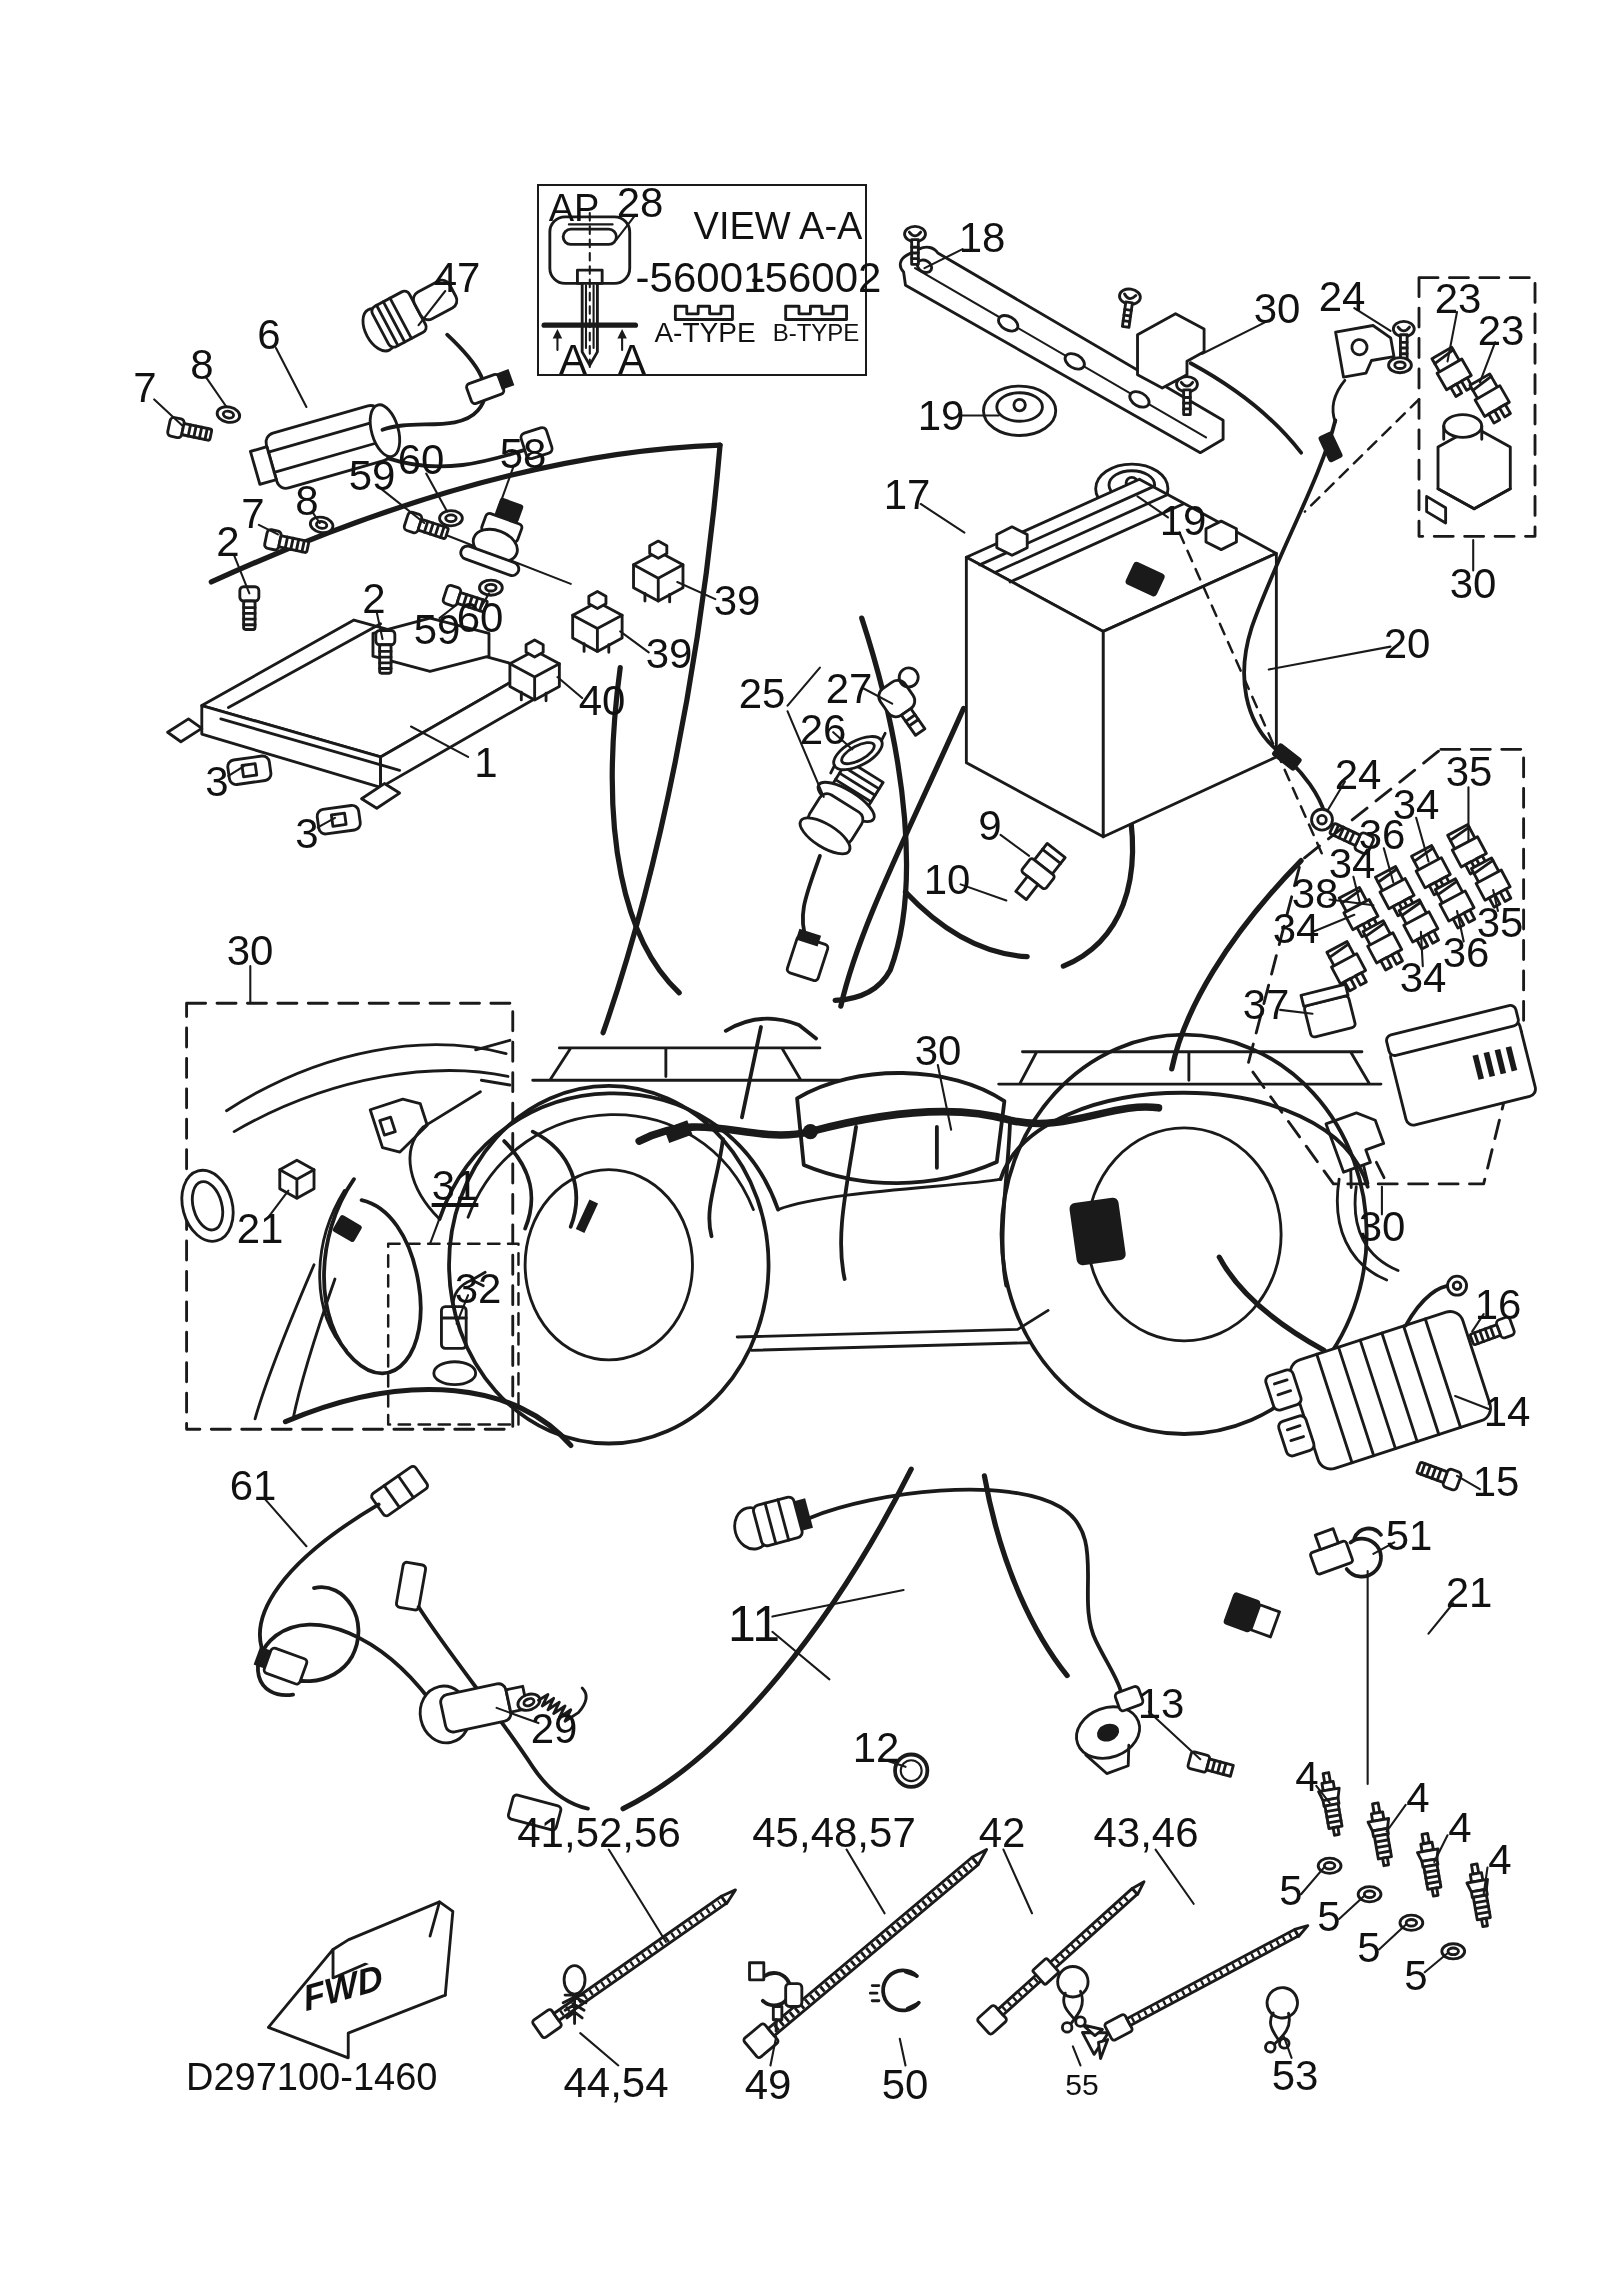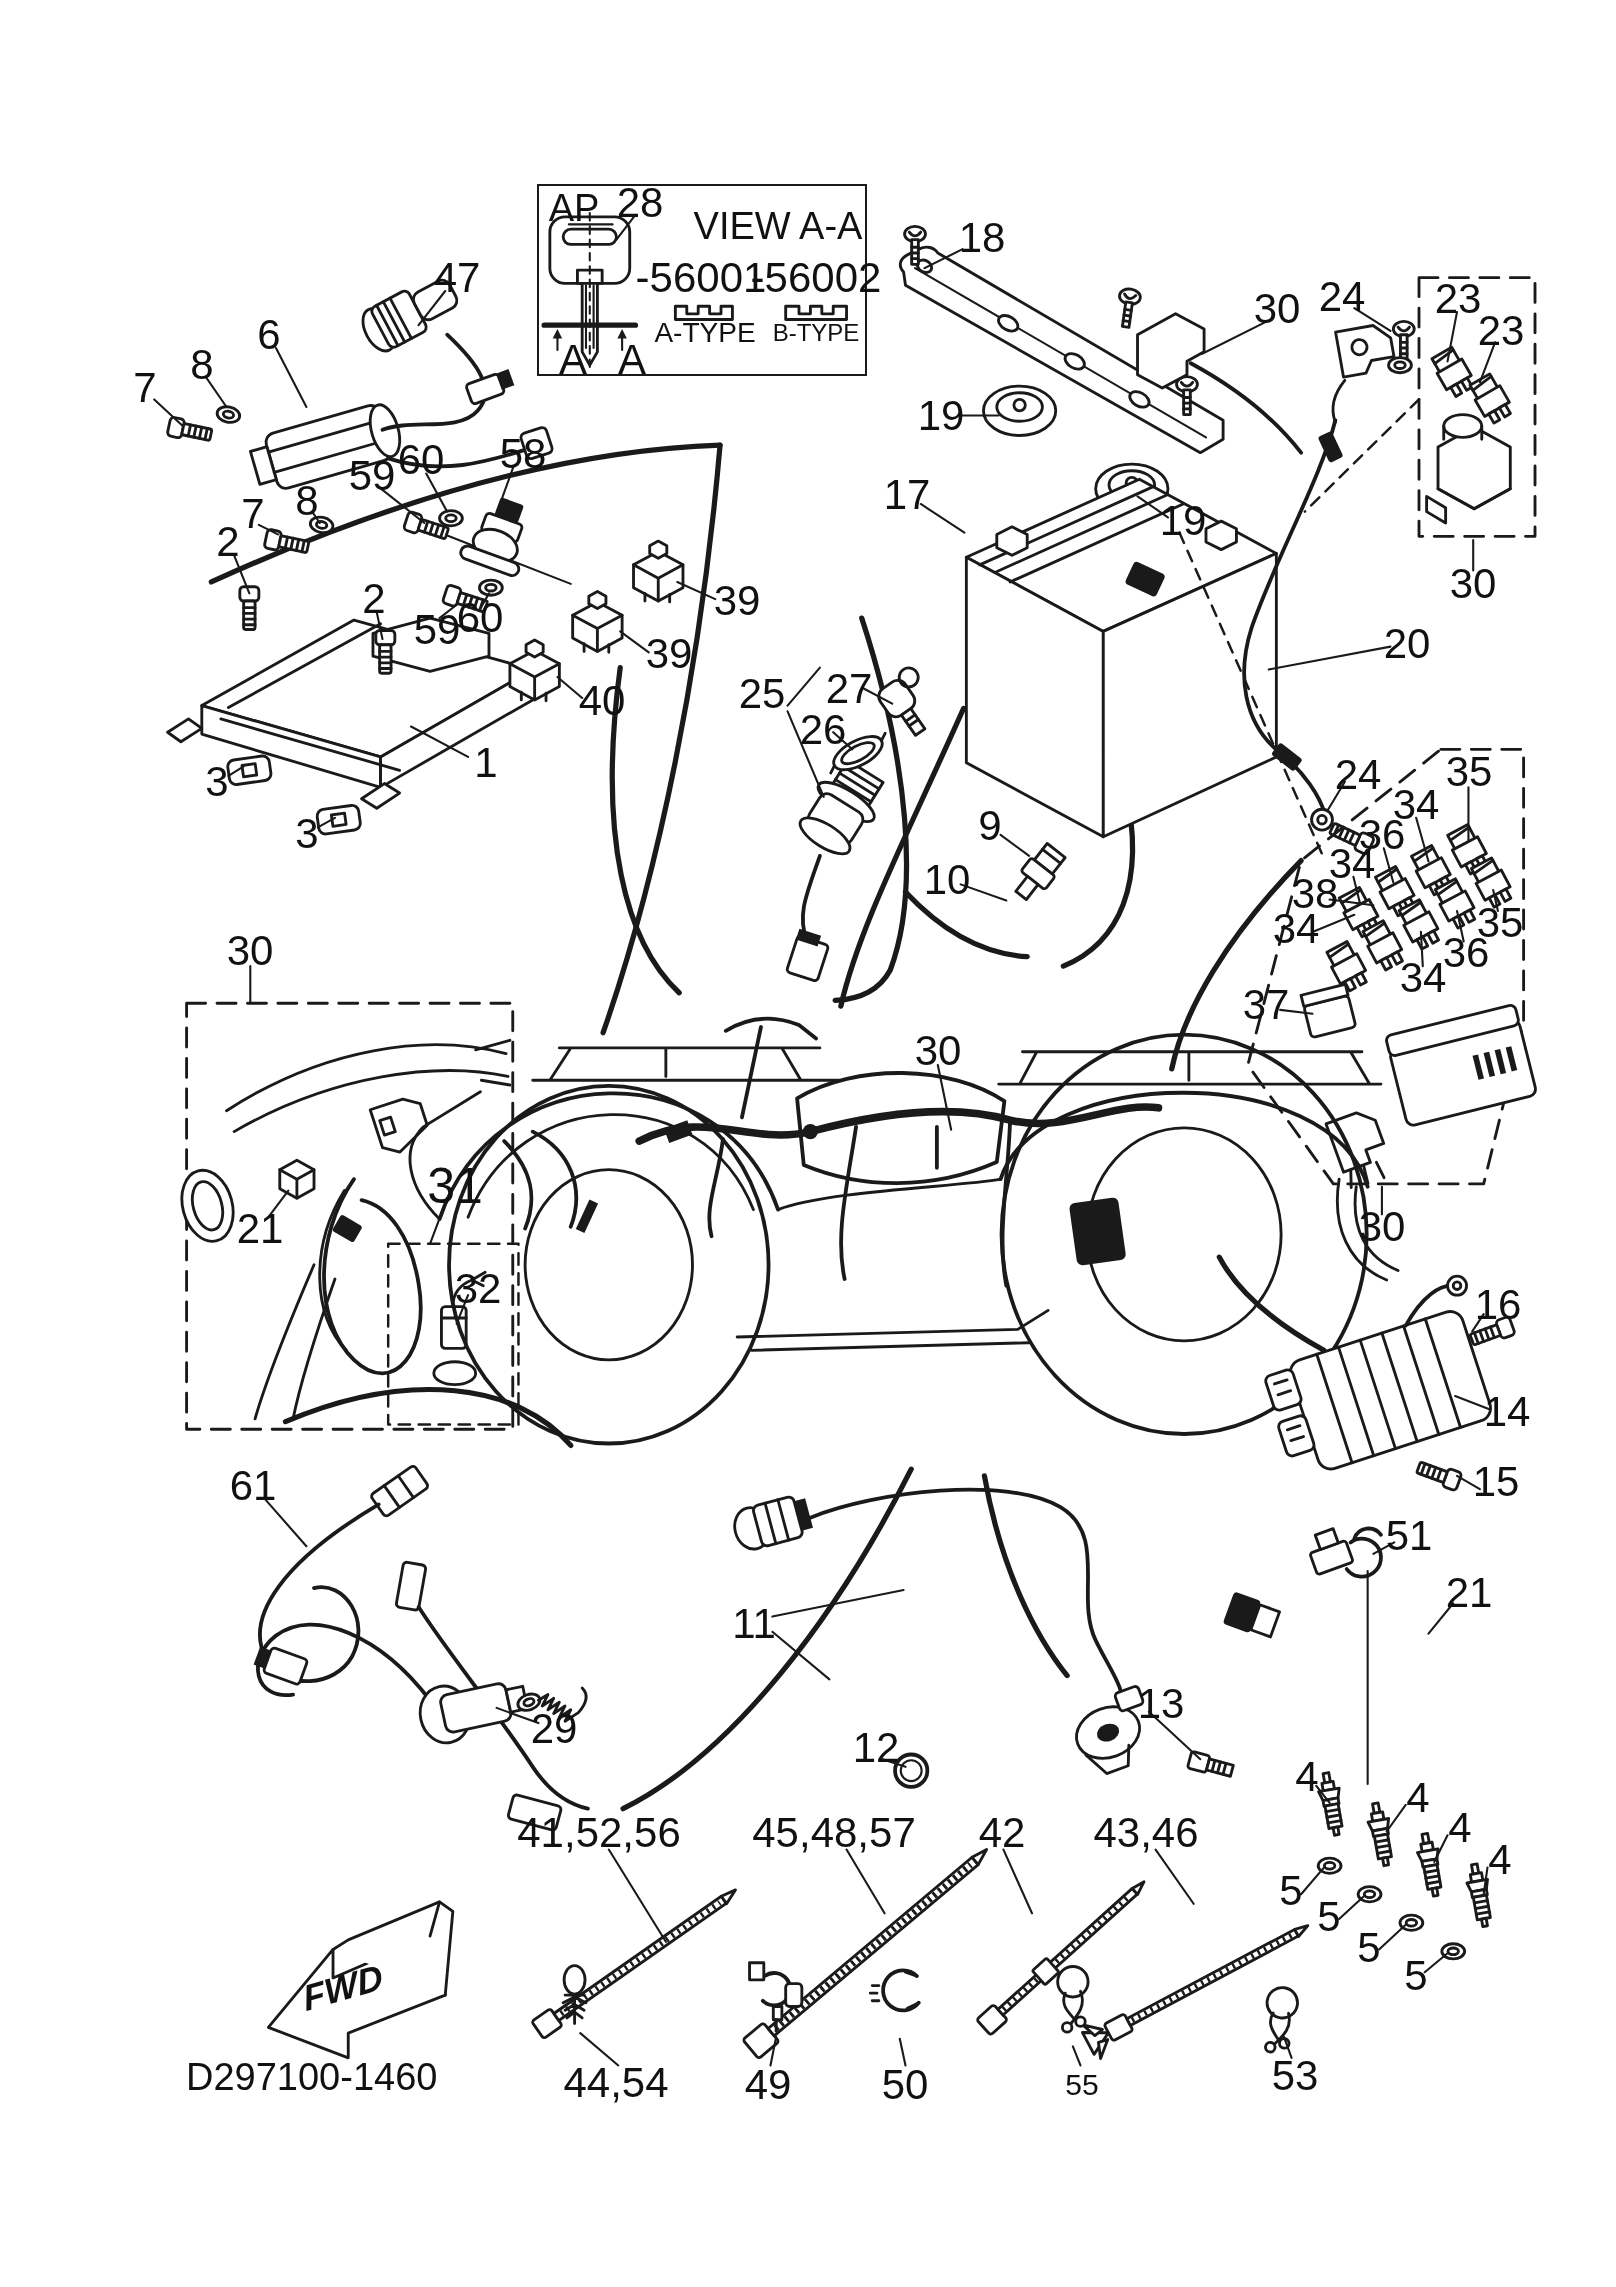--- a/index.html
+++ b/index.html
@@ -563,29 +563,29 @@
       <span class="plabel" style="left: 1352px; top: 864px; font-size: 42px;">34</span>
       <span class="plabel" style="left: 1315px; top: 894px; font-size: 42px;">38</span>
       <span class="plabel" style="left: 1296px; top: 929px; font-size: 42px;">34</span>
       <span class="plabel" style="left: 1500px; top: 923px; font-size: 42px;">35</span>
       <span class="plabel" style="left: 1466px; top: 953px; font-size: 42px;">36</span>
       <span class="plabel" style="left: 1423px; top: 978px; font-size: 42px;">34</span>
       <span class="plabel" style="left: 1266px; top: 1005px; font-size: 42px;">37</span>
       <span class="plabel" style="left: 1382px; top: 1227px; font-size: 42px;">30</span>
       <span class="plabel" style="left: 250px; top: 951px; font-size: 42px;">30</span>
       <span class="plabel" style="left: 260px; top: 1229px; font-size: 42px;">21</span>
-      <span class="plabel" style="left: 455px; top: 1186px; font-size: 50px;">31</span>
+      <span class="plabel" style="left: 455px; top: 1186px; font-size: 42px; text-decoration: underline;">31</span>
       <span class="plabel" style="left: 478px; top: 1289px; font-size: 42px;">32</span>
       <span class="plabel" style="left: 938px; top: 1051px; font-size: 42px;">30</span>
       <span class="plabel" style="left: 1498px; top: 1305px; font-size: 42px;">16</span>
       <span class="plabel" style="left: 1507px; top: 1412px; font-size: 42px;">14</span>
       <span class="plabel" style="left: 1496px; top: 1482px; font-size: 42px;">15</span>
       <span class="plabel" style="left: 253px; top: 1486px; font-size: 42px;">61</span>
       <span class="plabel" style="left: 554px; top: 1729px; font-size: 42px;">29</span>
-      <span class="plabel" style="left: 754px; top: 1624px; font-size: 42px; text-align: center;">11</span>
+      <span class="plabel" style="left: 754px; top: 1624px; font-size: 50px; text-align: center;">11</span>
       <span class="plabel" style="left: 876px; top: 1748px; font-size: 42px;">12</span>
       <span class="plabel" style="left: 1161px; top: 1704px; font-size: 42px;">13</span>
       <span class="plabel" style="left: 1409px; top: 1536px; font-size: 42px;">51</span>
       <span class="plabel" style="left: 1469px; top: 1593px; font-size: 42px;">21</span>
       <span class="plabel" style="left: 1307px; top: 1777px; font-size: 42px;">4</span>
       <span class="plabel" style="left: 1418px; top: 1798px; font-size: 42px;">4</span>
       <span class="plabel" style="left: 1460px; top: 1828px; font-size: 42px;">4</span>
       <span class="plabel" style="left: 1500px; top: 1860px; font-size: 42px;">4</span>
       <span class="plabel" style="left: 1291px; top: 1891px; font-size: 42px;">5</span>
       <span class="plabel" style="left: 1329px; top: 1917px; font-size: 42px;">5</span>

